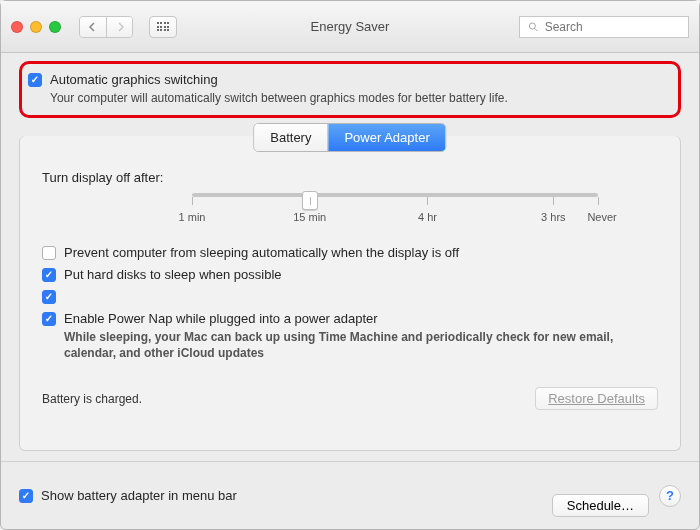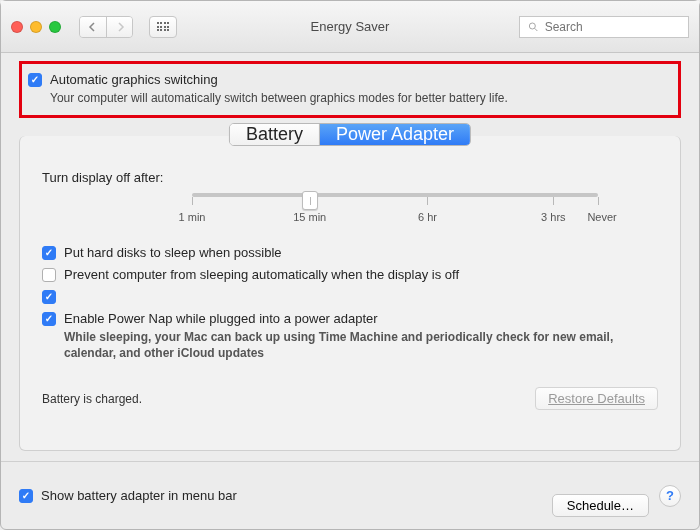--- a/index.html
+++ b/index.html
@@ -64,21 +64,21 @@
     padding:0 8px; color:#9a9a9a;
   }
   .search svg { width:12px; height:12px; }
   .search input {
     border:none; outline:none; width:100%; font-size:12px; background:transparent;
   }
   
   .content { flex:1; padding: 8px 18px 10px 18px; display:flex; flex-direction:column; }
   .highlight-box {
     border: 3.5px solid #e3000f;
-    border-radius:0;
+    border-radius:10px;
     padding: 8px 12px 10px 6px;
     margin-bottom: 6px;
   }
   .check-row { display:flex; align-items:flex-start; gap:8px; }
   .checkbox {
     width:14px;height:14px;flex:0 0 14px;margin-top:1px;
     border:1px solid #b0b0b0;border-radius:3px;background:#fff;
     display:flex;align-items:center;justify-content:center;
     font-size:10px;color:#fff;
   }
@@ -92,23 +92,23 @@
     margin-top:12px;
     border:1px solid #cfcfcf; border-top:none;
     border-radius:6px;
     background:#f2f2f2;
     position:relative;
     padding: 22px 22px 14px 22px;
     flex:1;
   }
   .seg-tabs {
     position:absolute; top:-13px; left:50%; transform:translateX(-50%);
-    display:flex; height:23px;
+    display:flex; height:29px;
     border:1px solid #b8b8b8; border-radius:5px; overflow:hidden;
-    background:#fff; font-size:18px;
+    background:#fff; font-size:13px;
   }
   .seg-tab {
     padding: 3px 16px; display:flex; align-items:center;
     background:linear-gradient(#fdfdfd,#f1f1f1);
   }
   .seg-tab.active {
     background:linear-gradient(#5aa4f7,#2f7bf6);
     color:#fff;
   }
   .seg-tab + .seg-tab { border-left:1px solid #b8b8b8; }
@@ -236,34 +236,34 @@
           <div class="slider-knob"></div>
         </div>
         <div class="ticks">
           <div class="tick" style="left:0%"></div>
           <div class="tick" style="left:29%"></div>
           <div class="tick" style="left:58%"></div>
           <div class="tick" style="left:89%"></div>
           <div class="tick" style="left:100%"></div>
           <div class="tick-label" style="left:0%">1 min</div>
           <div class="tick-label" style="left:29%">15 min</div>
-          <div class="tick-label" style="left:58%">6 hr</div>
+          <div class="tick-label" style="left:58%">4 hr</div>
           <div class="tick-label" style="left:89%">3 hrs</div>
           <div class="tick-label" style="left:101%">Never</div>
         </div>
       </div>
 
       <div class="options">
+        <div class="check-row">
+          <div class="checkbox"></div>
+          <div class="check-main">Prevent computer from sleeping automatically when the display is off</div>
+        </div>
         <div class="check-row">
           <div class="checkbox checked"></div>
           <div class="check-main">Put hard disks to sleep when possible</div>
-        </div>
-        <div class="check-row">
-          <div class="checkbox"></div>
-          <div class="check-main">Prevent computer from sleeping automatically when the display is off</div>
         </div>
         <div class="check-row">
           <div class="checkbox checked"></div>
         </div>
         <div>
           <div class="check-row">
             <div class="checkbox checked"></div>
             <div class="check-main">Enable Power Nap while plugged into a power adapter</div>
           </div>
           <div class="sub-desc">While sleeping, your Mac can back up using Time Machine and periodically check for new email, calendar, and other iCloud updates</div>

